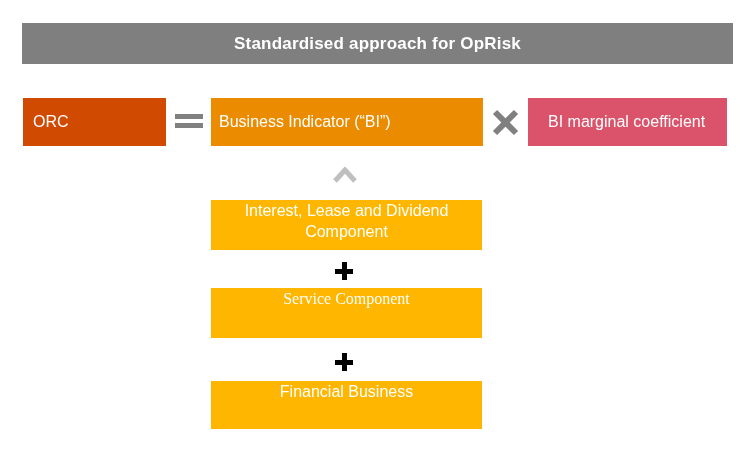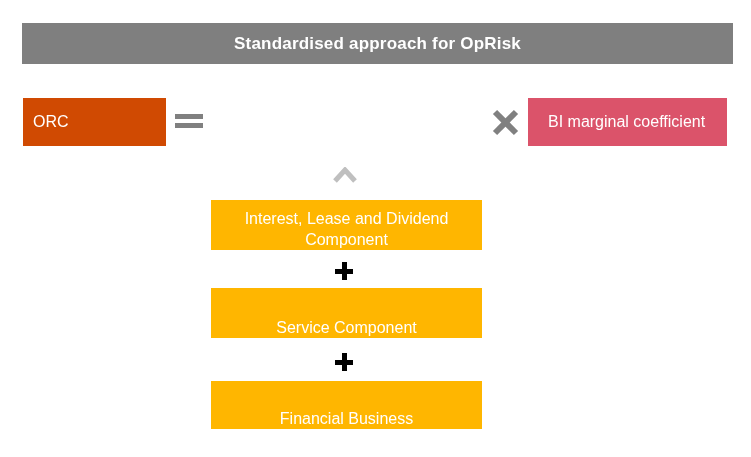--- a/index.html
+++ b/index.html
@@ -54,28 +54,28 @@
   .chevron { left: 332px; top: 167px; }
   .chevron polyline {
     fill: none; stroke: var(--chevron-gray);
     stroke-width: 5; stroke-linejoin: miter; stroke-linecap: butt;
   }
 
   
   .comp-box {
     left: 211px; width: 271px;
     background: var(--component-yellow);
-    display: flex; align-items: flex-end; justify-content: center;
+    display: flex; align-items: flex-start; justify-content: center;
     text-align: center;
     color: var(--text-white);
     font-size: 16px; line-height: 21px;
     padding: 0 10px;
   }
   .comp-1 { top: 200px; height: 50px; }
-  .comp-2 { top: 288px; height: 50px; }
+  .comp-2 { top: 288px; height: 50px; font-family: Liberation Serif, serif; }
   .comp-3 { top: 381px; height: 48px; }
 
   
   .plus { width: 18px; height: 18px; }
   .plus-1 { left: 335px; top: 262px; }
   .plus-2 { left: 335px; top: 353px; }
   .plus .h { position: absolute; left: 0; top: 6.5px; width: 18px; height: 5px; background: var(--plus-black); }
   .plus .v { position: absolute; top: 0; left: 6.5px; width: 5px; height: 18px; background: var(--plus-black); }
 </style>
 </head>
@@ -89,20 +89,23 @@
 
   <div class="abs eq-box orc-box">
     <span>ORC</span>
   </div>
 
   <div class="abs equals">
     <div class="bar b1"></div>
     <div class="bar b2"></div>
   </div>
 
+  <div class="abs eq-box bi-box">
+    <span>Business Indicator (“BI”)</span>
+  </div>
 
   <svg class="abs times" width="31" height="31" viewBox="0 0 31 31">
     <line x1="5" y1="5" x2="26" y2="26"></line>
     <line x1="26" y1="5" x2="5" y2="26"></line>
   </svg>
 
   <div class="abs eq-box coeff-box">
     <span>BI marginal coefficient</span>
   </div>
 

